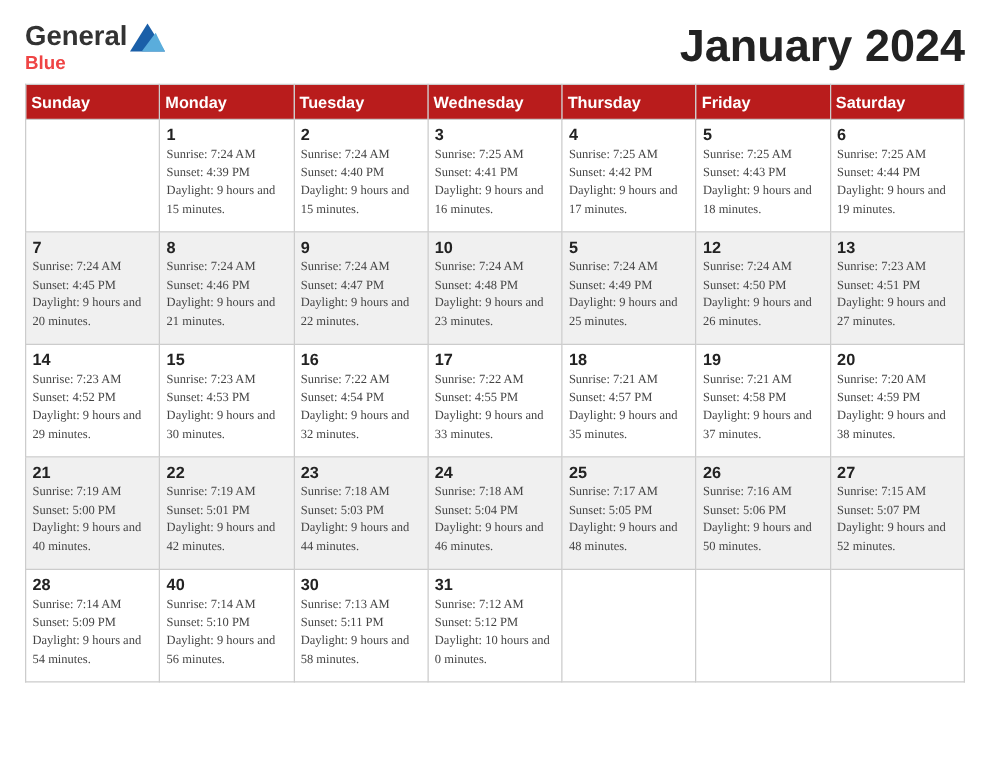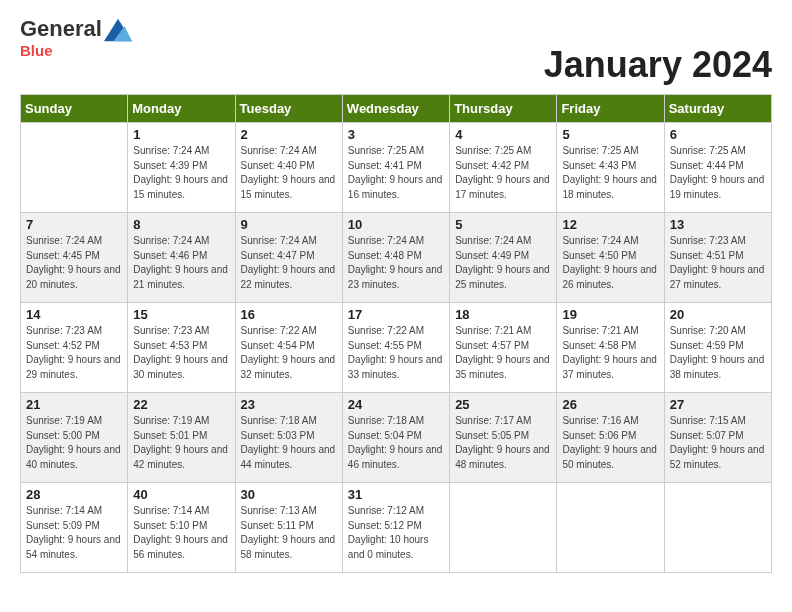--- a/index.html
+++ b/index.html
@@ -35,39 +35,38 @@
       font-weight: bold;
       color: #ef4444;
     }
     .logo-icon {
       width: 28px;
       height: 24px;
       margin-left: 2px;
     }
     .title-area {
       text-align: center;
-      margin-top: 28px;
     }
     .month-title {
       font-size: 36px;
       font-weight: bold;
       color: #222;
     }
     .subtitle {
       font-size: 15px;
       color: #444;
       margin-top: 2px;
     }
     .calendar {
       width: 100%;
       border-collapse: collapse;
       margin-top: 6px;
     }
     .calendar th {
-      background-color: #4d7c0f;
+      background-color: #b91c1c;
       color: #fff;
       font-size: 13px;
       font-weight: bold;
       padding: 6px 4px;
       text-align: left;
       border: 1px solid #ccc;
       margin-left: 40px;
     }
     .calendar td {
       vertical-align: top;
@@ -81,20 +80,21 @@
     .day-number {
       font-size: 13px;
       font-weight: bold;
       color: #222;
       margin-bottom: 2px;
     }
     .day-info {
       font-size: 10px;
       color: #444;
       line-height: 1.45;
+      font-family: Liberation Serif, serif;
     }
     .row-shaded td {
       background: #f0f0f0;
     }
     .row-white td {
       background: #ffffff;
     }
   </style>
 </head>
 <body>

